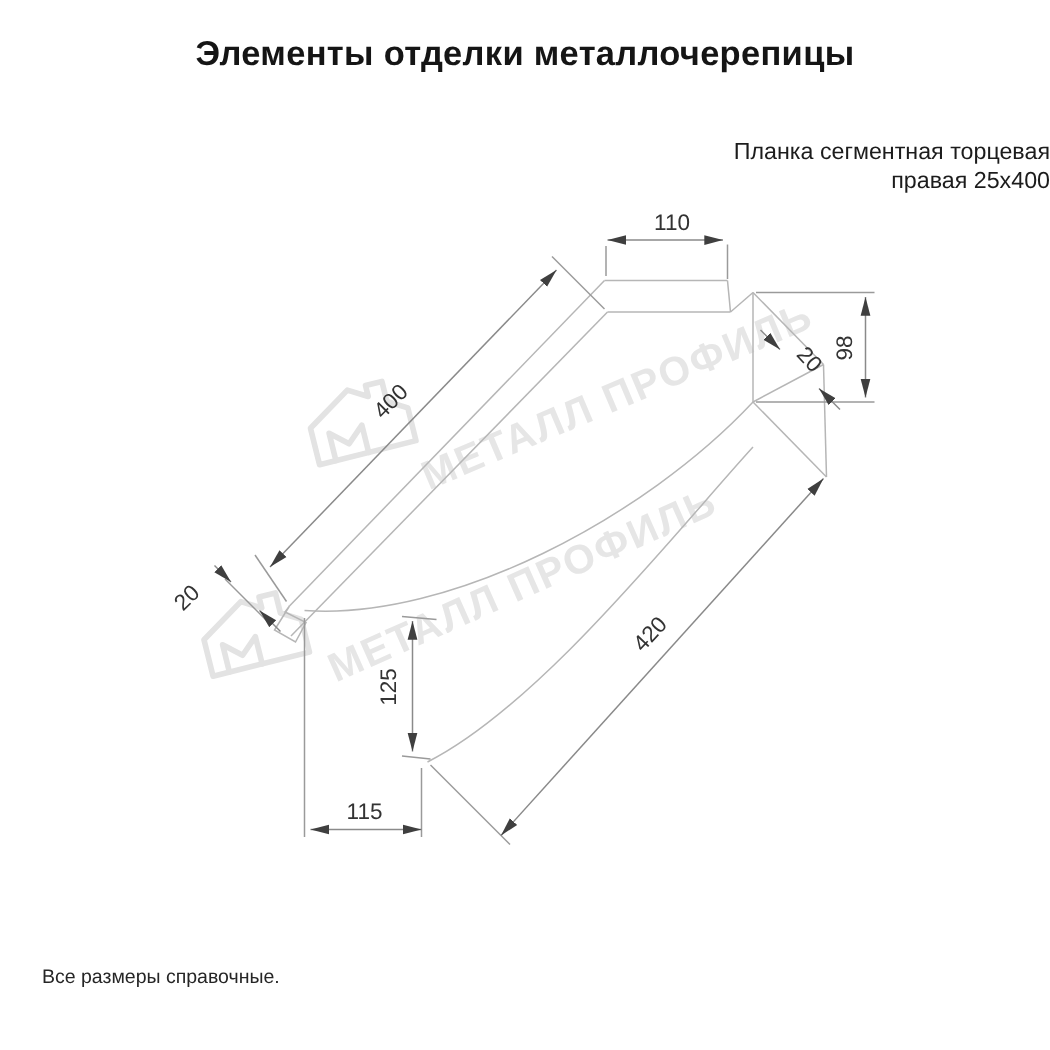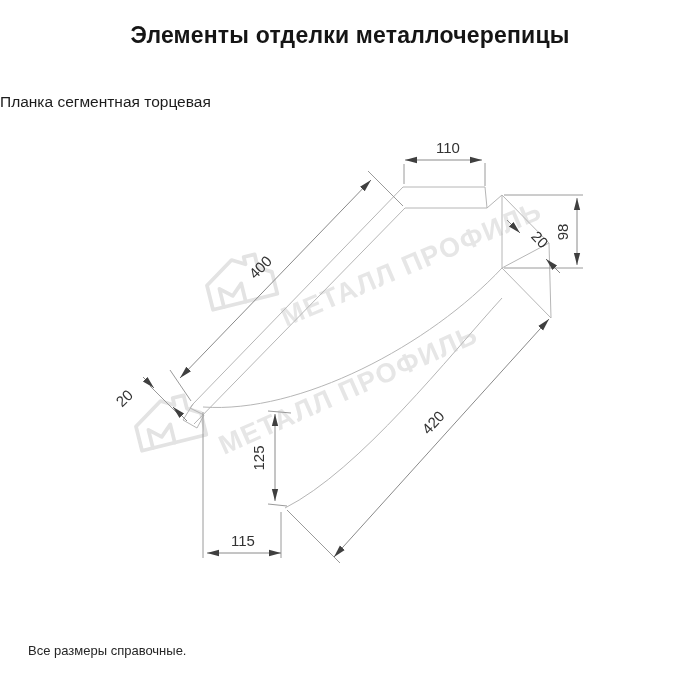--- a/index.html
+++ b/index.html
@@ -1,40 +1,41 @@
 <!DOCTYPE html>
 <html><head>
 <meta charset="utf-8">
 <style>
   html,body{margin:0;padding:0;background:#fff;}
   #page{position:relative;width:700px;height:688px;background:#ffffff;overflow:hidden;
         font-family:"Liberation Sans",sans-serif;}
   .title{position:absolute;left:0;top:22px;width:700px;text-align:center;
          font-size:23px;font-weight:bold;color:#151515;letter-spacing:.2px;}
-  .subtitle{position:absolute;left:0;top:92px;width:700px;text-align:left;
+  .subtitle{position:absolute;left:0;top:92px;width:700px;text-align:right;
             font-size:15.5px;color:#1c1c1c;line-height:19px;}
   .footer{position:absolute;left:28px;top:642px;font-size:13px;color:#262626;line-height:18px;text-align:right;}
   svg{position:absolute;left:0;top:0;}
   .part{stroke:#b6b6b6;stroke-width:1;fill:none;}
   .dim{stroke:#8a8a8a;stroke-width:1;fill:none;}
   .ext{stroke:#9a9a9a;stroke-width:1;fill:none;}
   .dimtxt{font-family:"Liberation Sans",sans-serif;font-size:15px;fill:#333;}
   .wmtxt{font-family:"Liberation Sans",sans-serif;font-weight:bold;font-size:27px;
          fill:#e6e6e6;letter-spacing:1.5px;}
   .wmicon{stroke:#e3e3e3;stroke-width:3;fill:none;stroke-linejoin:round;stroke-linecap:round;}
 </style>
 </head>
 <body>
 
 <div id="page">
 
   <div class="title">Элементы отделки металлочерепицы</div>
 
   <div class="subtitle">
     <div>Планка сегментная торцевая</div>
+    <div>правая 25х400</div>
   </div>
 
   <svg width="700" height="700" viewBox="0 0 700 700">
     <defs>
       <marker id="mA" viewBox="0 0 12 8" refX="11.5" refY="4" markerWidth="13" markerHeight="9" orient="auto-start-reverse">
         <path d="M0,1 L11.5,4 L0,7 Z" fill="#3f3f3f"></path>
       </marker>
     </defs>
 
     <g>

